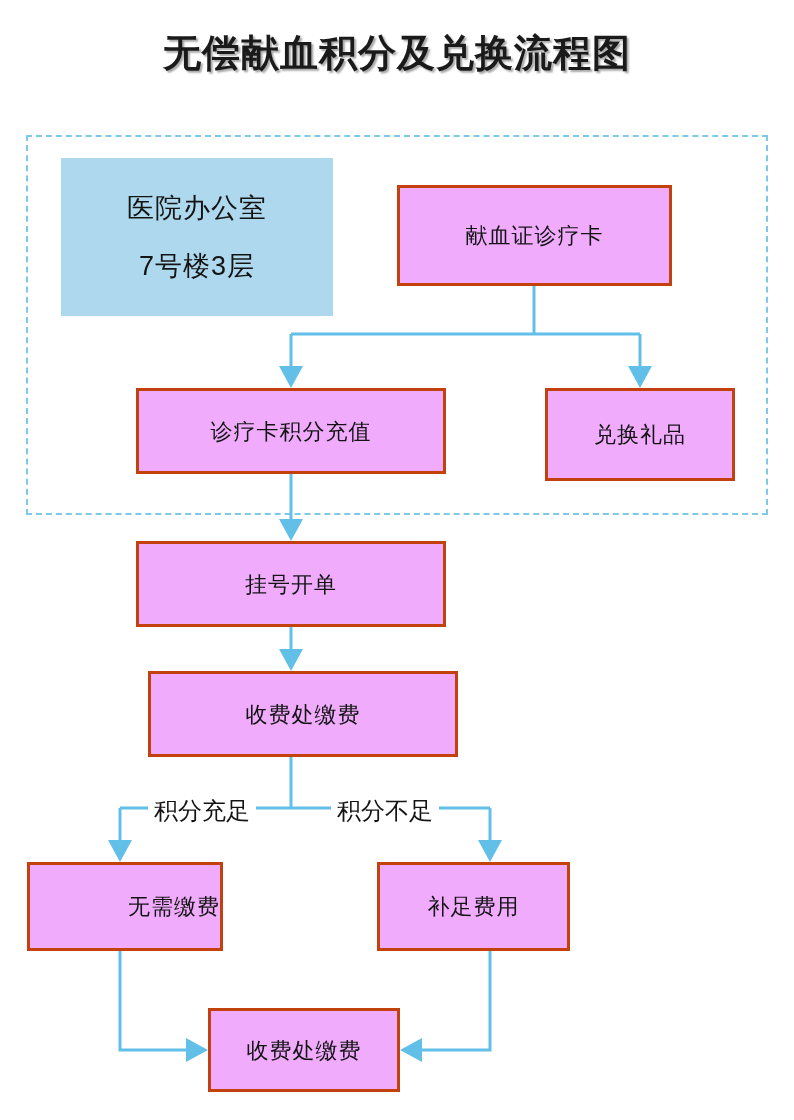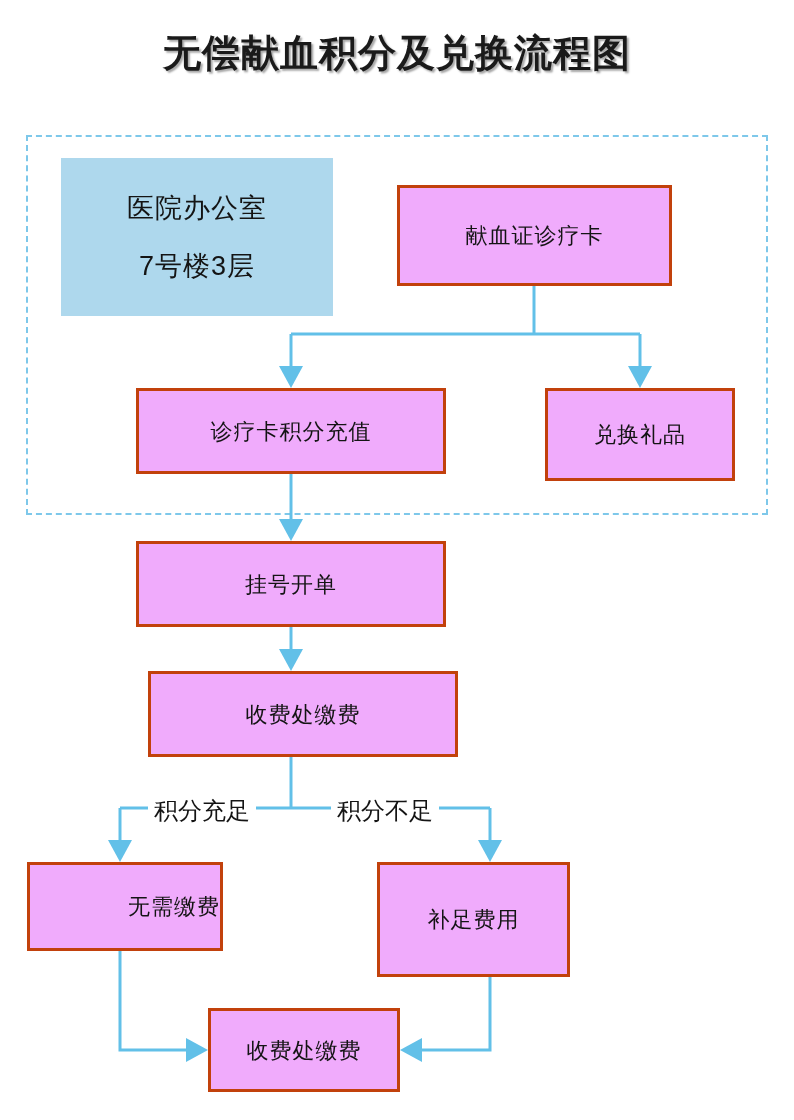--- a/index.html
+++ b/index.html
@@ -61,21 +61,21 @@
   .node.filled .l1{margin-bottom:18px;}
 
   
   #n-office   {left:61px; top:158px; width:272px;height:158px;}
   #n-card     {left:397px;top:185px; width:275px;height:101px;}
   #n-recharge {left:136px;top:388px; width:310px;height:86px;text-align:right;}
   #n-gift     {left:545px;top:388px; width:190px;height:93px;}
   #n-register {left:136px;top:541px; width:310px;height:86px;}
   #n-pay      {left:148px;top:671px; width:310px;height:86px;}
   #n-nofee    {left:27px; top:862px; width:196px;height:89px;justify-content:flex-end;}
-  #n-addfee   {left:377px;top:862px; width:193px;height:115px;text-align:right;}
+  #n-addfee   {left:377px;top:862px; width:193px;height:89px;text-align:right;}
   #n-exam     {left:208px;top:1008px;width:192px;height:84px;}
 
   
   .edge-label{
     position:absolute;
     font-size:24px;
     color:#141414;
     background:#ffffff;
     padding:0 6px;
     white-space:nowrap;

